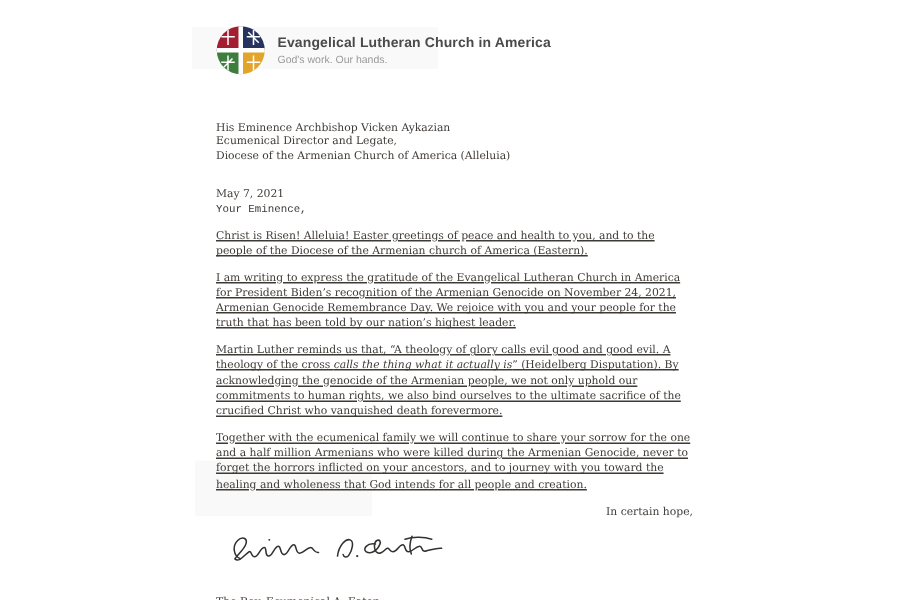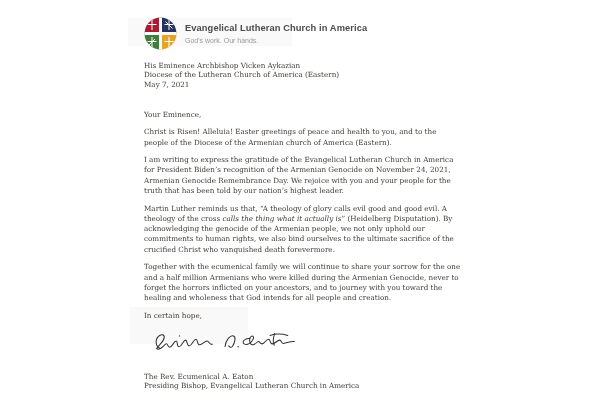--- a/index.html
+++ b/index.html
@@ -49,25 +49,25 @@
     color:#4a4a4c;
     letter-spacing:.1px;
   }
   .lh-tagline{
     font-size:7px;
     line-height:9px;
     color:#9a9a9a;
     margin-top:2px;
   }
 
-  .addr{margin-top:11px;line-height:9.4px;}
-  .date{margin-top:0;}
-  .salutation{margin-top:20px;}
-  .para{margin-top:7px;}
-  .valediction{margin-top:8px;}
+  .addr{margin-top:30px;line-height:9.4px;}
+  .date{margin-top:16px;}
+  .salutation{margin-top:0;font-family:Liberation Mono, monospace;}
+  .para{margin-top:7px;text-decoration:underline;}
+  .valediction{margin-top:8px;text-align:right;}
   .em{font-style:italic;}
 
   .sig-wrap{
     margin-top:3px;
     margin-left:6px;
     height:36px;
   }
   .sig-wrap svg{width:150px;height:34px;}
 
   .signer{margin-top:11px;line-height:9.4px;}
@@ -107,21 +107,22 @@
         </g>
       </svg>
       <div class="lh-text">
         <div class="lh-name">Evangelical Lutheran Church in America</div>
         <div class="lh-tagline">God's work. Our hands.</div>
       </div>
     </div>
 
     <div class="addr">
       <div>His Eminence Archbishop Vicken Aykazian</div>
-      <div>Diocese of the Lutheran Church of America (Eastern)</div>
+      <div>Ecumenical Director and Legate,</div>
+      <div>Diocese of the Armenian Church of America (Alleluia)</div>
     </div>
 
     <div class="date">May 7, 2021</div>
 
     <div class="salutation">Your Eminence,</div>
 
     <p class="para">Christ is Risen! Alleluia! Easter greetings of peace and health to you, and to the people of the Diocese of the Armenian church of America (Eastern).</p>
 
     <p class="para">I am writing to express the gratitude of the Evangelical Lutheran Church in America for President Biden’s recognition of the Armenian Genocide on November 24, 2021, Armenian Genocide Remembrance Day. We rejoice with you and your people for the truth that has been told by our nation’s highest leader.</p>
 

